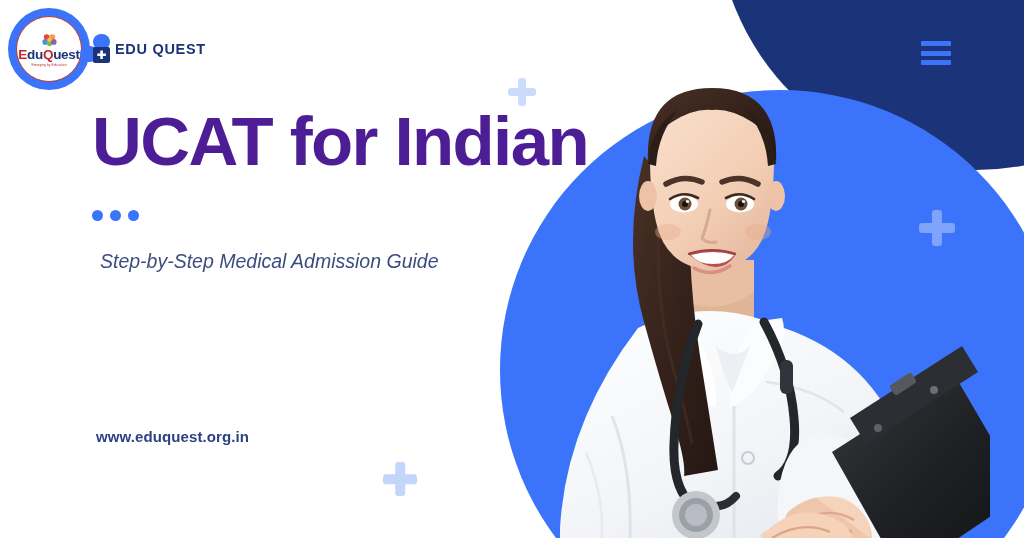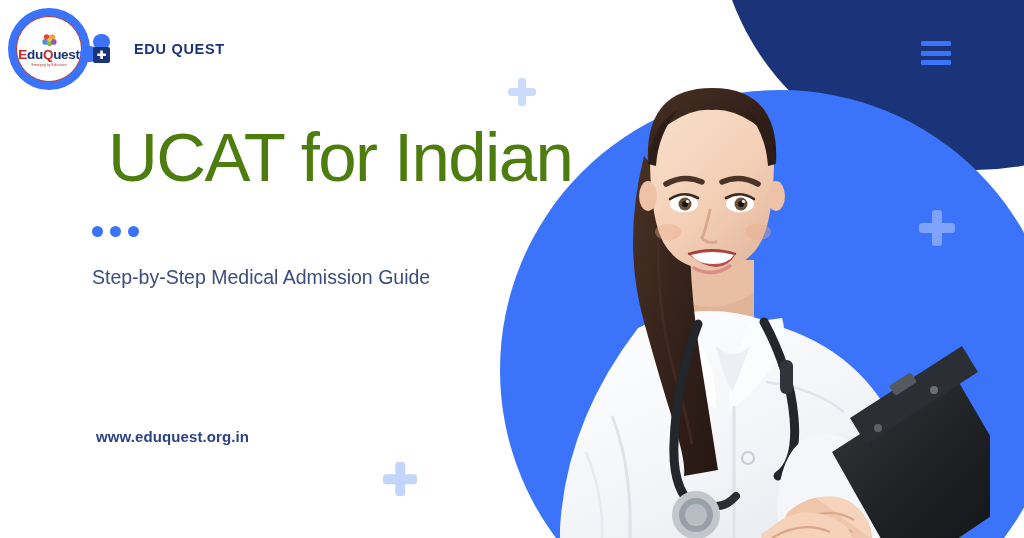--- a/index.html
+++ b/index.html
@@ -128,21 +128,21 @@
     white-space: nowrap;
   }
   .med-icon {
     position: relative;
     width: 34px;
     height: 34px;
     margin-left: -12px;
     flex: none;
   }
   .brand-name {
-    margin-left: 22px;
+    margin-left: 3px;
     font-size: 14.5px;
     font-weight: 600;
     letter-spacing: 0.7px;
     color: #1b3479;
     white-space: nowrap;
   }
 
   
   .hamburger {
     position: absolute;
@@ -166,48 +166,49 @@
 
   
   .content {
     position: absolute;
     left: 92px;
     top: 108px;
     width: 540px;
     z-index: 9;
   }
   .headline {
-    margin: 16px;
+    margin: 0;
     font-size: 69px;
     line-height: 0.99;
-    font-weight: 400;
+    font-weight: 700;
     letter-spacing: -1.6px;
-    color: #4d7c0f;
+    color: #4c1d95;
     font-family: "Liberation Sans", sans-serif;
   }
   .dots {
     display: flex;
     gap: 7px;
     margin-top: 34px;
     margin-bottom: 26px;
   }
   .dots b {
     display: block;
     width: 11px;
     height: 11px;
     border-radius: 50%;
     background: #3b74fb;
   }
   .subtitle {
-    margin: 0;
+    margin: 8px;
     font-size: 19.5px;
     line-height: 1.5;
     color: #3c4c7e;
     max-width: 340px;
     font-weight: 400;
+    font-style: italic;
   }
   .site-url {
     position: absolute;
     left: 96px;
     top: 428px;
     font-size: 15px;
     font-weight: 600;
     color: #2c4282;
     letter-spacing: 0.1px;
     z-index: 9;

